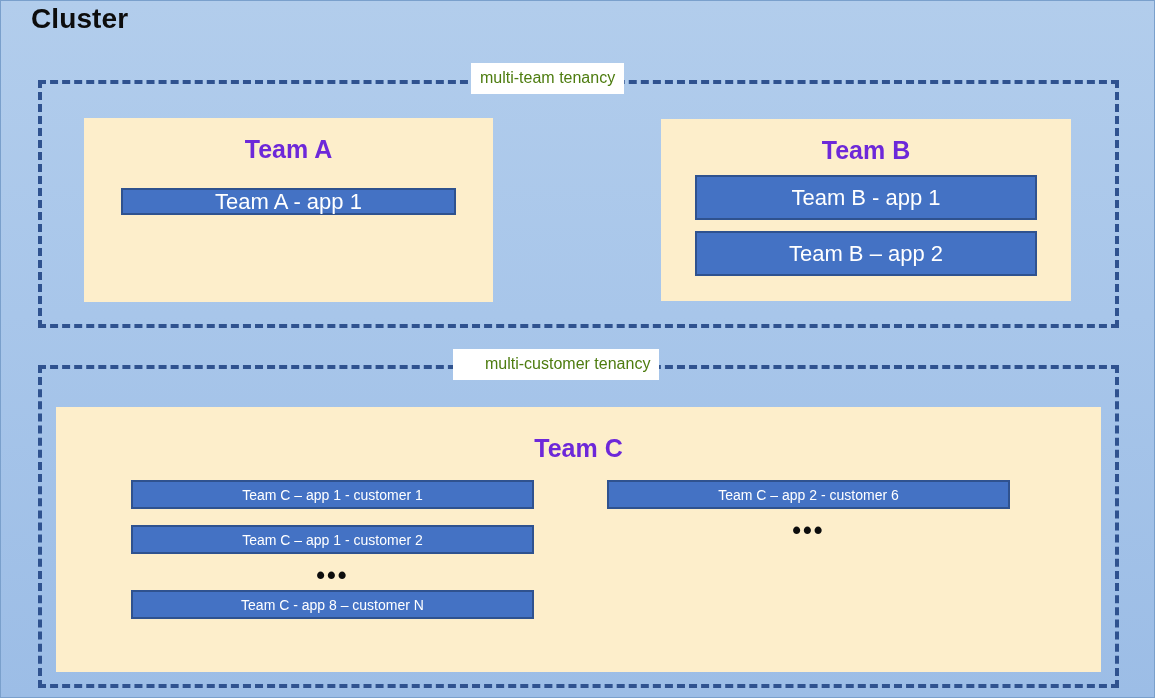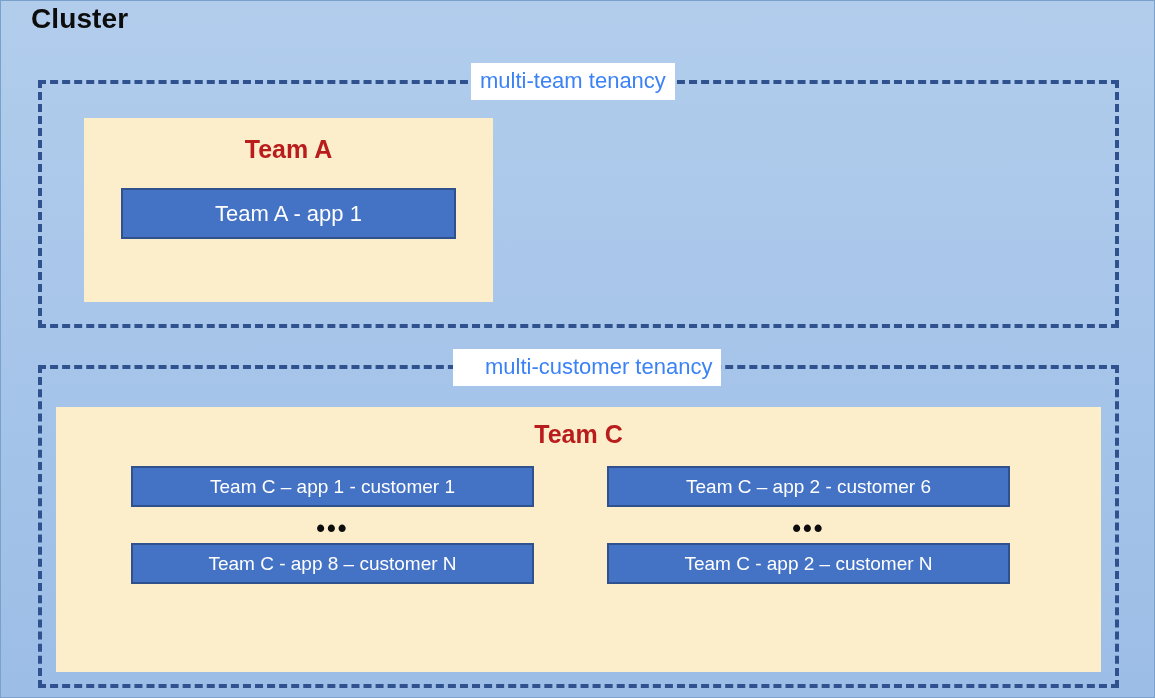--- a/index.html
+++ b/index.html
@@ -48,22 +48,22 @@
     left: 37px;
     top: 364px;
     width: 1081px;
     height: 323px;
   }
 
   
   .tenancy-label {
     position: absolute;
     background: #ffffff;
-    color: #3b82f6;
-    font-size: 22px;
+    color: #4d7c0f;
+    font-size: 16px;
     line-height: 1;
     padding: 7px 9px 8px 9px;
     white-space: nowrap;
     z-index: 5;
   }
   .tenancy-label.lbl-team {
     left: 470px;
     top: 62px;
   }
   .tenancy-label.lbl-customer {
@@ -93,48 +93,48 @@
   .team-panel.team-c {
     left: 55px;
     top: 406px;
     width: 1045px;
     height: 265px;
   }
 
   .team-title {
     font-size: 25px;
     font-weight: bold;
-    color: #b91c1c;
+    color: #6d28d9;
     text-align: center;
     line-height: 1;
   }
   .team-a .team-title { padding-top: 19px; }
   .team-b .team-title { padding-top: 19px; }
-  .team-c .team-title { padding-top: 15px; }
+  .team-c .team-title { padding-top: 29px; }
 
   
   .app-box {
     background: #4472c4;
     border: 2px solid #2f528f;
     color: #ffffff;
     font-size: 22px;
     line-height: 1;
     text-align: center;
     display: flex;
     align-items: center;
     justify-content: center;
     white-space: nowrap;
   }
 
   
   .team-a .app-list {
     margin: 26px 37px 0 37px;
   }
   .team-a .app-box {
-    height: 51px;
+    height: 27px;
   }
 
   
   .team-b .app-list {
     margin: 12px 34px 0 34px;
     display: flex;
     flex-direction: column;
     gap: 11px;
   }
   .team-b .app-box {
@@ -146,22 +146,22 @@
     display: flex;
     gap: 73px;
     margin: 19px 0 0 75px;
   }
   .team-c .column {
     width: 403px;
     display: flex;
     flex-direction: column;
   }
   .team-c .app-box {
-    height: 41px;
-    font-size: 19px;
+    height: 29px;
+    font-size: 14px;
   }
   .team-c .app-box + .app-box { margin-top: 16px; }
 
   .ellipsis {
     text-align: center;
     font-size: 25px;
     font-weight: bold;
     color: #0d0d0d;
     line-height: 1;
     letter-spacing: 2px;
@@ -180,38 +180,45 @@
 
   <div class="tenancy-label lbl-team">multi-team tenancy</div>
 
   <div class="team-panel team-a">
     <div class="team-title">Team A</div>
     <div class="app-list">
       <div class="app-box">Team A - app 1</div>
     </div>
   </div>
 
+  <div class="team-panel team-b">
+    <div class="team-title">Team B</div>
+    <div class="app-list">
+      <div class="app-box">Team B - app 1</div>
+      <div class="app-box">Team B – app 2</div>
+    </div>
+  </div>
 
   <div class="tenancy-box multi-customer"></div>
 
   <div class="tenancy-label lbl-customer">multi-customer tenancy</div>
 
   <div class="team-panel team-c">
     <div class="team-title">Team C</div>
 
     <div class="columns">
 
       <div class="column">
         <div class="app-box">Team C – app 1 - customer 1</div>
+        <div class="app-box">Team C – app 1 - customer 2</div>
         <div class="ellipsis">•••</div>
         <div class="app-box">Team C - app 8 – customer N</div>
       </div>
 
       <div class="column">
         <div class="app-box">Team C – app 2 - customer 6</div>
         <div class="ellipsis">•••</div>
-        <div class="app-box">Team C - app 2 – customer N</div>
       </div>
 
     </div>
   </div>
 
 </div>
 
 </body></html>

